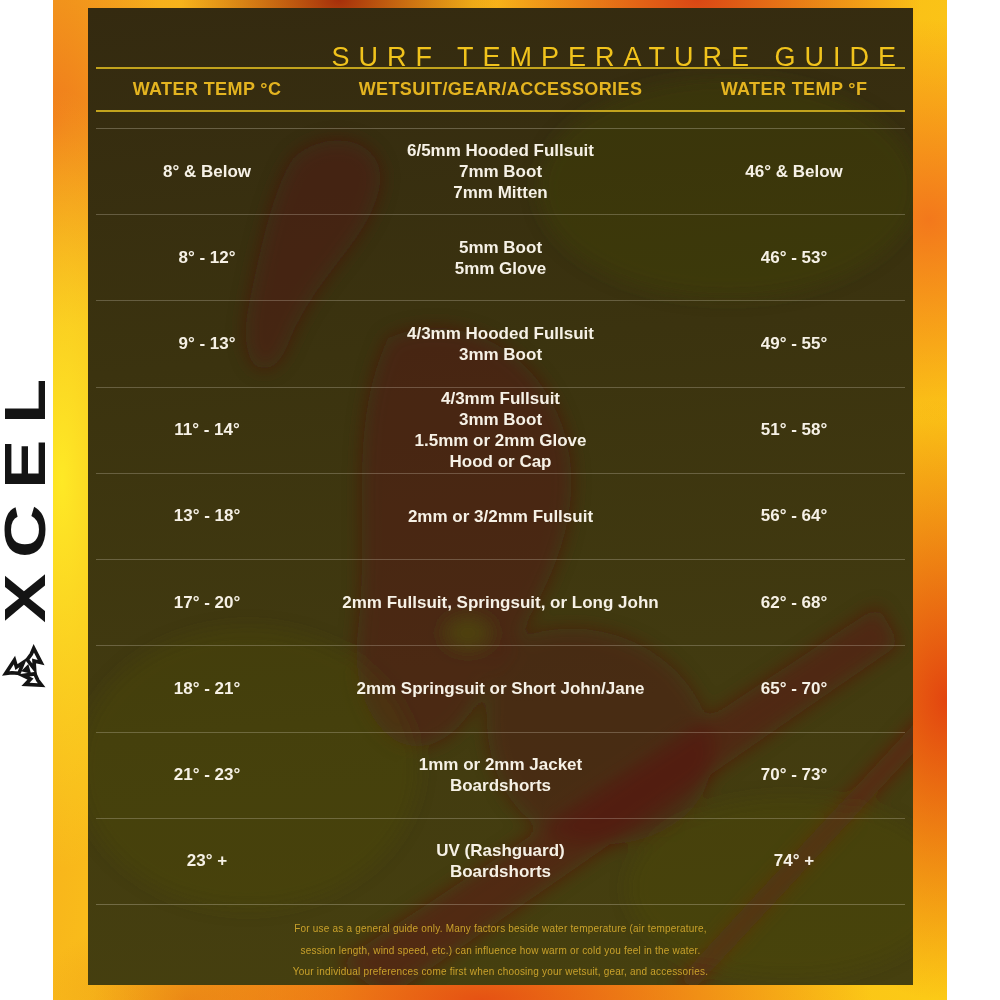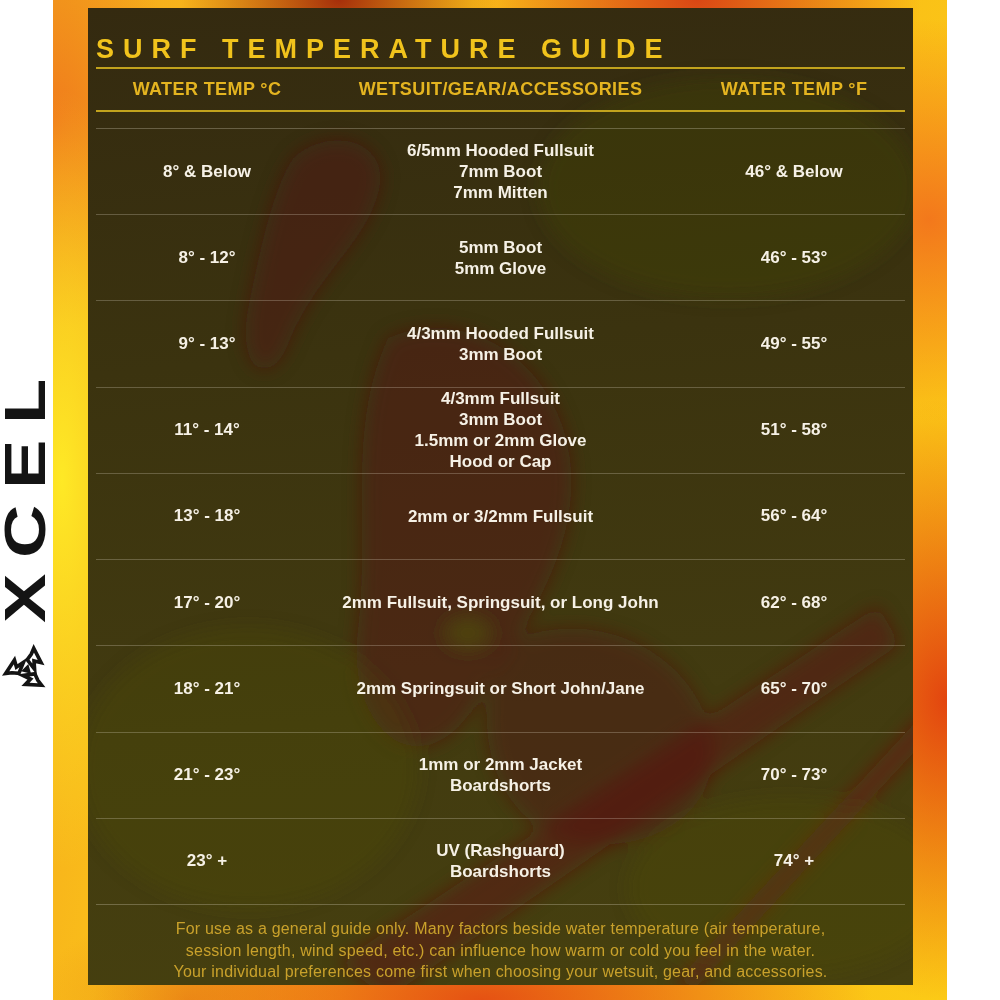--- a/index.html
+++ b/index.html
@@ -26,38 +26,38 @@
   .panel {
     position:absolute; left:35px; top:8px; width:825px; height:977px;
     background:linear-gradient(175deg, #342a10 0%, #3b330f 35%, #423b10 70%, #46400f 100%);
     overflow:hidden;
   }
   .surfer { position:absolute; left:0; top:0; width:100%; height:100%; }
   .content { position:relative; width:100%; height:100%; display:flex; flex-direction:column;
              padding:0 8px; }
 
   .title {
-    height:59px; padding-top:26px; text-align:left;
-    font-size:27px; font-weight:700; letter-spacing:9px; color:#f1c31c;
+    height:59px; padding-top:34px; text-align:right;
+    font-size:27px; font-weight:400; letter-spacing:9px; color:#f1c31c;
   }
   .gold-line { height:2px; background:#c2a31d; }
 
   .cols { display:grid; grid-template-columns:222px 1fr 222px; height:41px; align-items:center; }
   .col-h { text-align:center; font-size:18px; font-weight:700; color:#e4b420; letter-spacing:.4px; }
 
   .rows { flex:1; margin-top:16px; display:flex; flex-direction:column;
           border-top:1px solid rgba(235,228,210,.28);
           border-bottom:1px solid rgba(235,228,210,.28); }
   .row { flex:1; display:grid; grid-template-columns:222px 1fr 222px; align-items:center; }
   .row + .row { border-top:1px solid rgba(235,228,210,.25); }
   .cell { text-align:center; color:#f6f1e6; font-weight:700; font-size:17px; }
   .gear-line { line-height:21px; }
 
   .footer { height:80px; padding-top:13px; text-align:center; }
-  .footer-line { font-size:16px; line-height:21.5px; color:#c9a12b; font-weight:400;
+  .footer-line { font-size:10px; line-height:21.5px; color:#c9a12b; font-weight:400;
                  letter-spacing:.2px; }
 
   
   .sidebar { position:absolute; left:0; top:0; width:53px; height:1000px; background:#ffffff; }
   .xcel-text {
     position:absolute; left:25px; top:493px;
     transform:translate(-50%,-50%) rotate(-90deg) scale(1.12,.88);
     font-size:66px; font-weight:900; letter-spacing:14px; color:#141414; white-space:nowrap;
   }
   .xcel-icon { position:absolute; left:1px; top:640px; width:52px; height:58px; }

